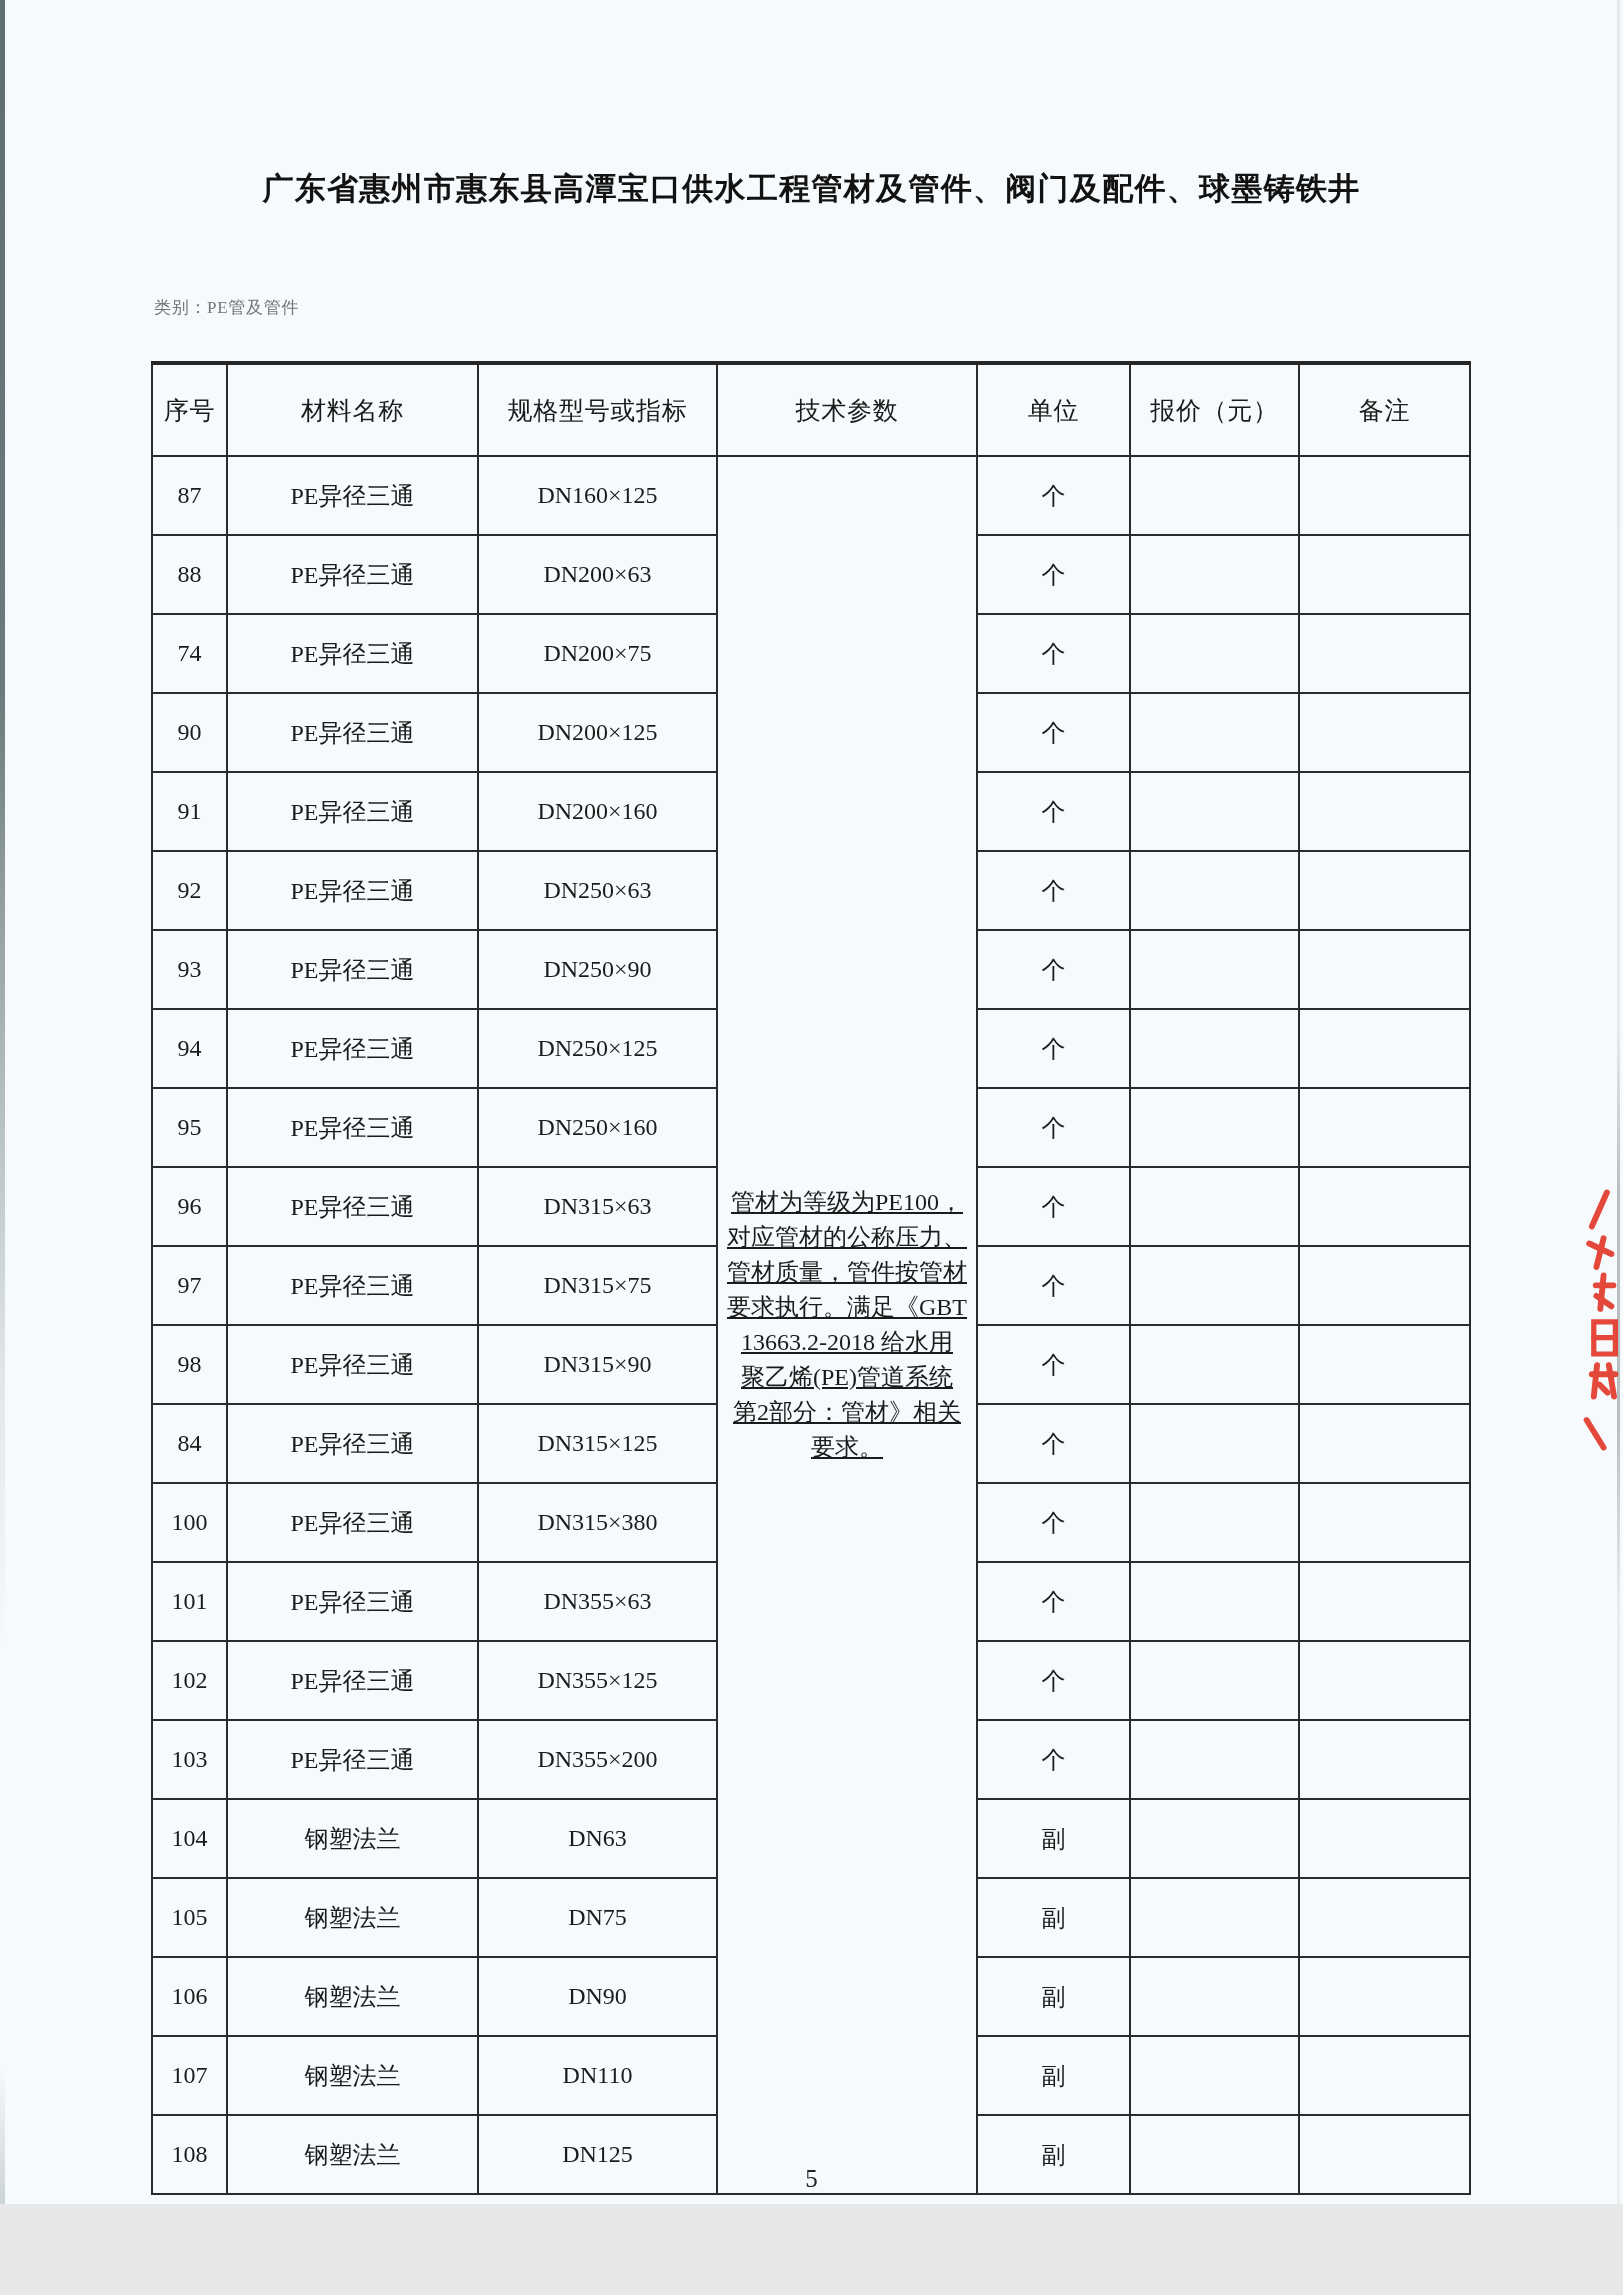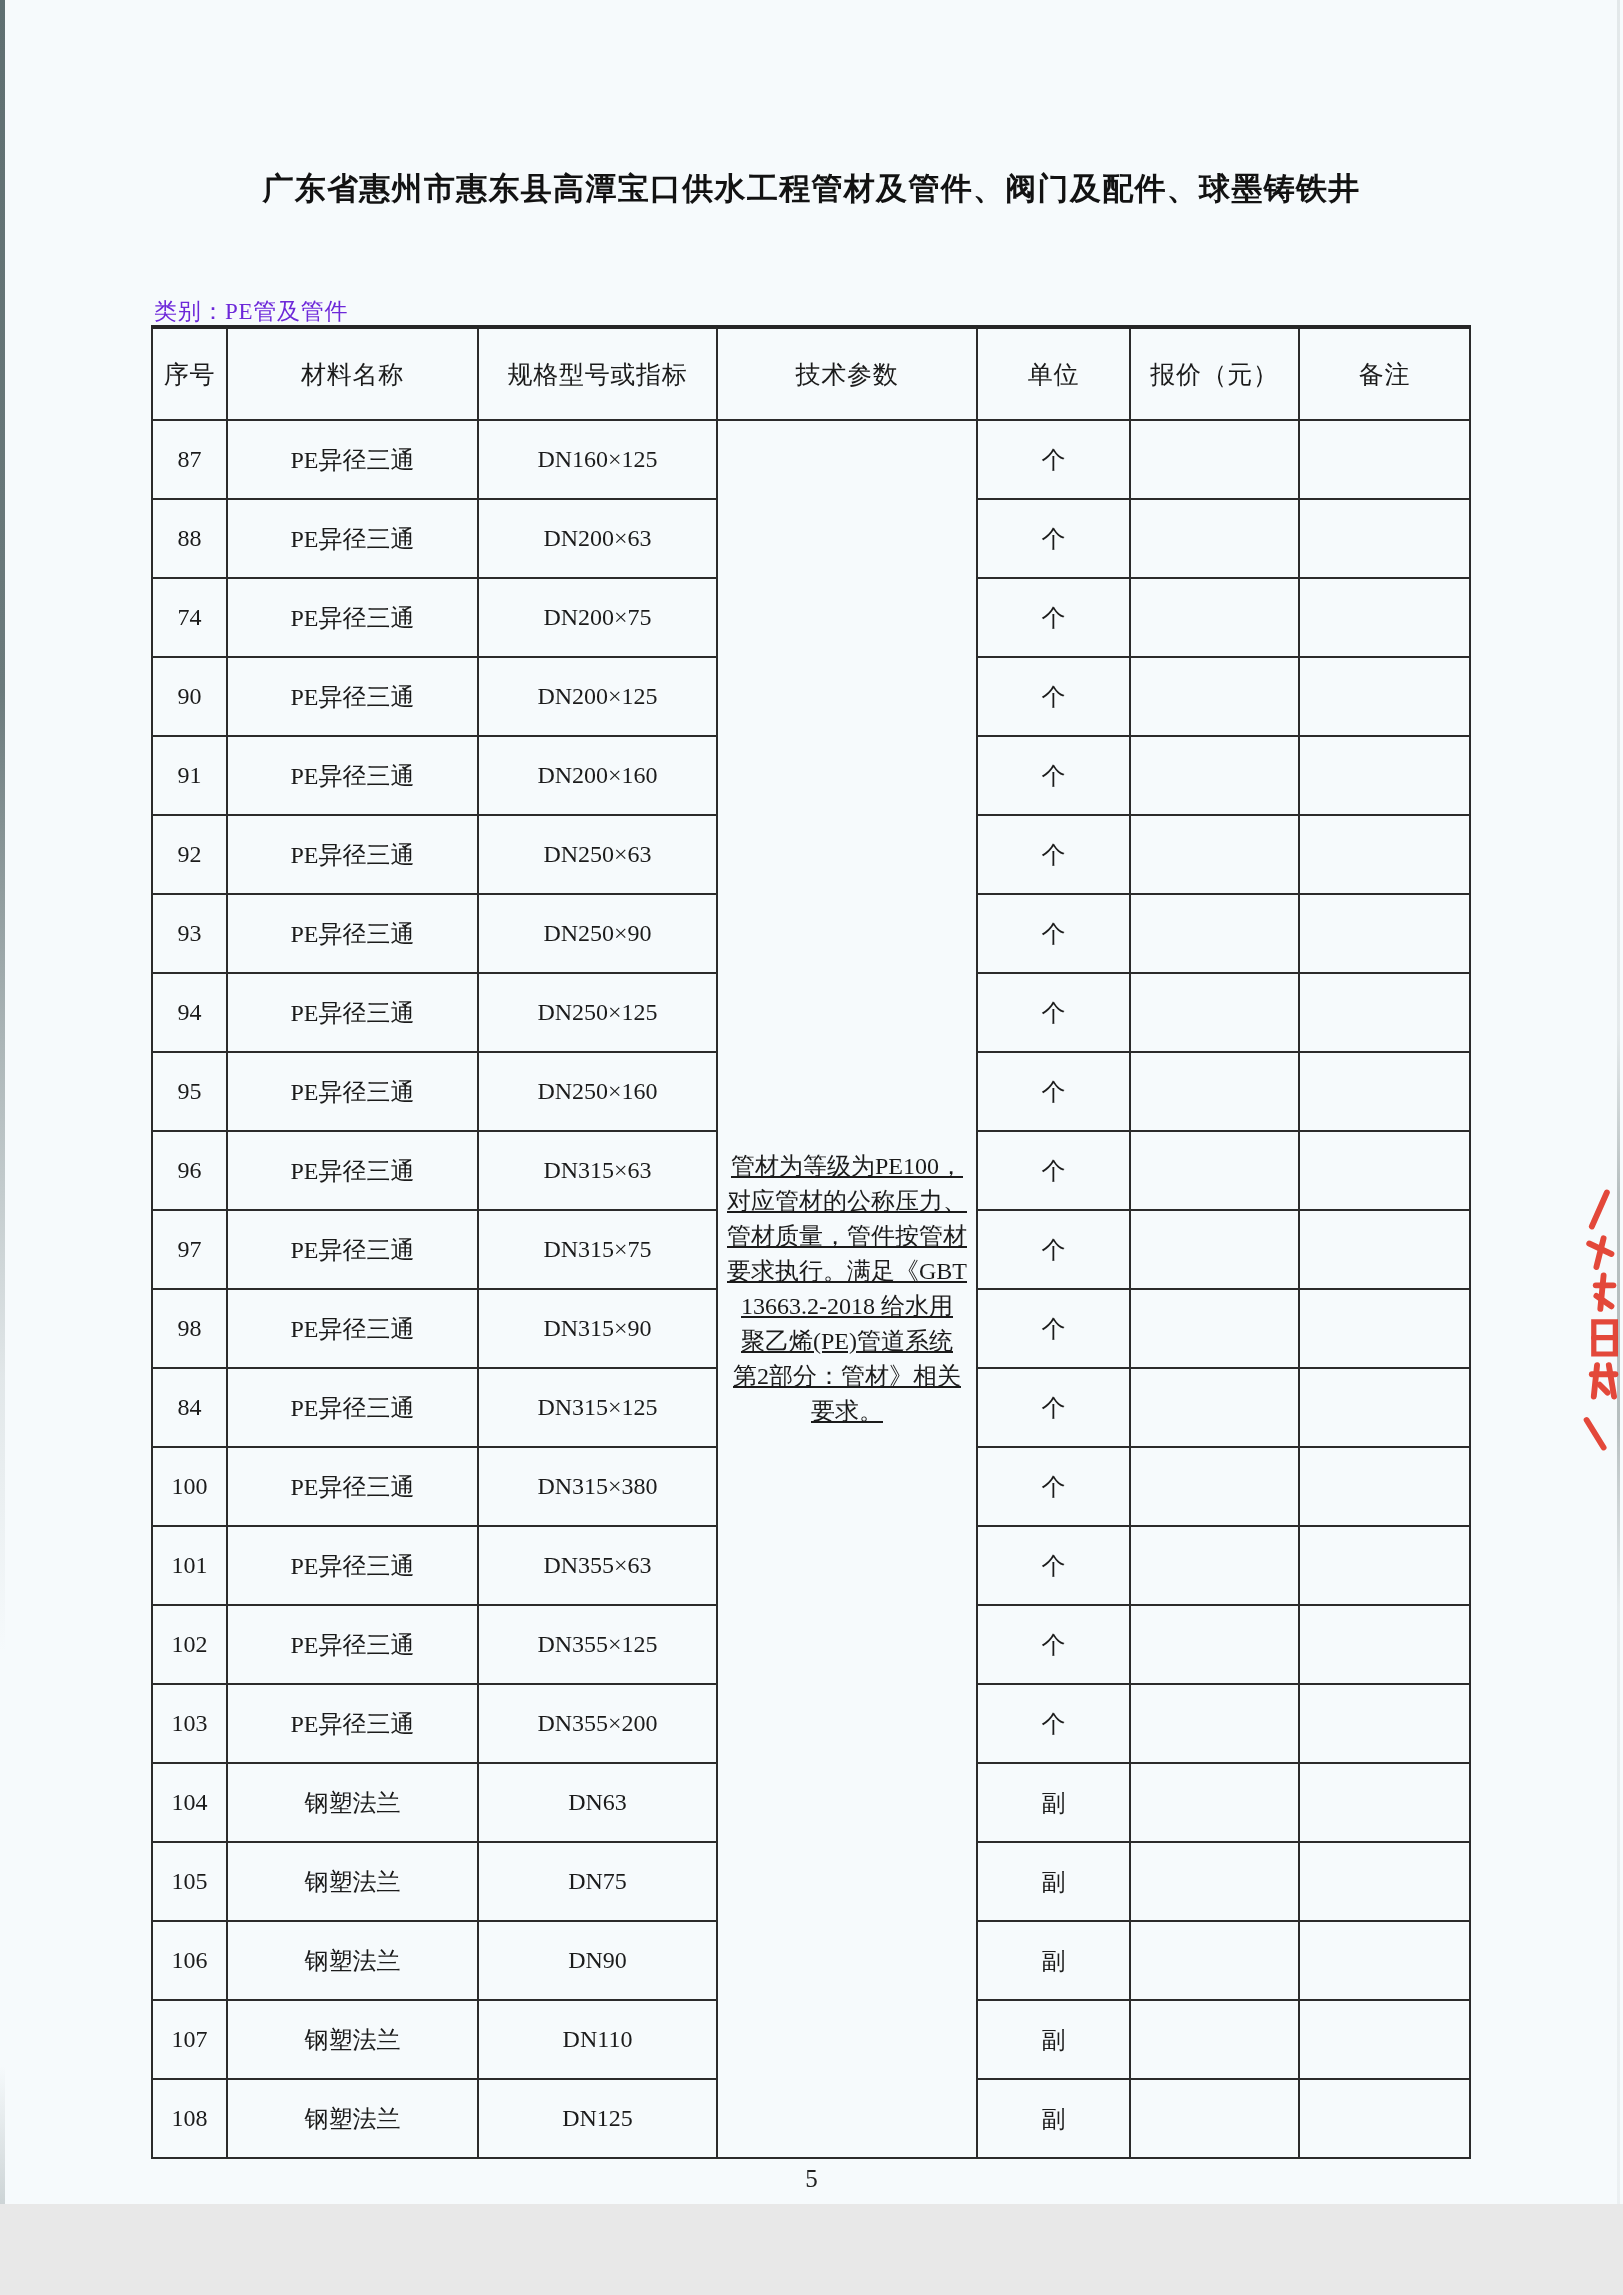--- a/index.html
+++ b/index.html
@@ -28,37 +28,37 @@
   }
   
   #title{
     position:absolute;left:0;top:165px;width:1623px;
     text-align:center;font-weight:bold;font-size:31px;
     line-height:48px;letter-spacing:1.3px;color:#121212;
   }
   
   #category{
     position:absolute;left:154px;top:296px;
-    font-size:23px;color:#6d28d9;letter-spacing:0.7px;
+    font-size:17px;color:#737373;letter-spacing:0.7px;
   }
   
   #price-table{
     position:absolute;left:151px;top:325px;
     border-collapse:collapse;table-layout:fixed;
     width:1320px;
   }
   #price-table th,#price-table td{
     border:2px solid #2b2b2b;
     border-top-width:2.6px;border-bottom-width:2.6px;
     text-align:center;vertical-align:middle;
     font-weight:normal;
     padding:0;
     overflow:hidden;
   }
-  #price-table{border:2.6px solid #262626;border-top-width:4.6px;}
+  #price-table{border:2.6px solid #262626;border-top-width:4.6px;margin-top:36px;}
   #price-table thead th{height:90px;font-size:25px;letter-spacing:0.7px;}
   #price-table tbody td{height:77px;font-size:24px;}
   td.cell-no{font-size:25px;}
   td.tech-cell{
     white-space:pre-line;
     font-size:23.6px;line-height:35px;
     text-align:center;padding:0 3.9px;text-decoration:underline;
   }
   
   #page-number{

